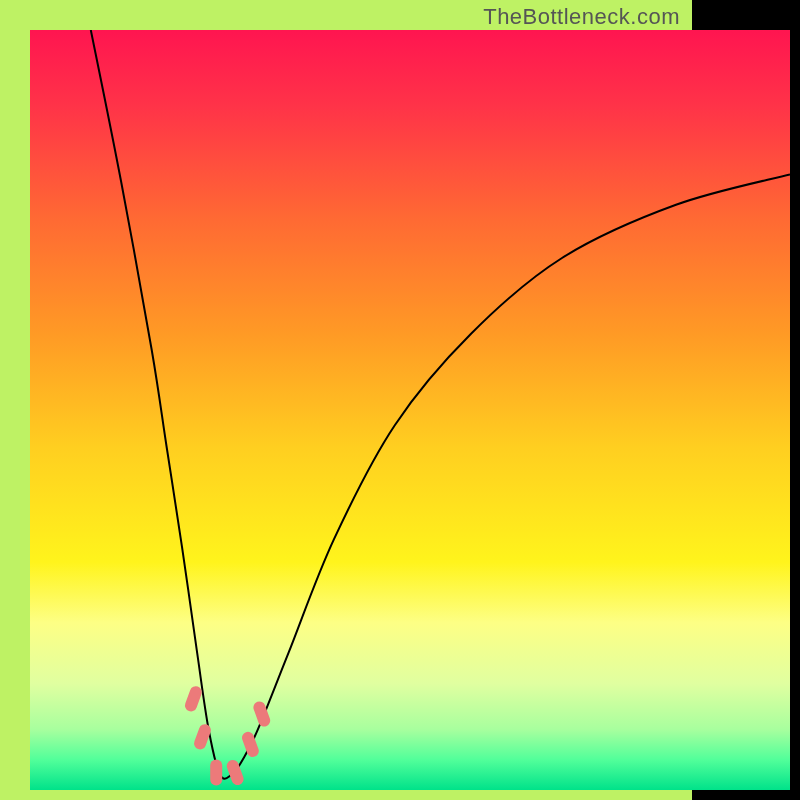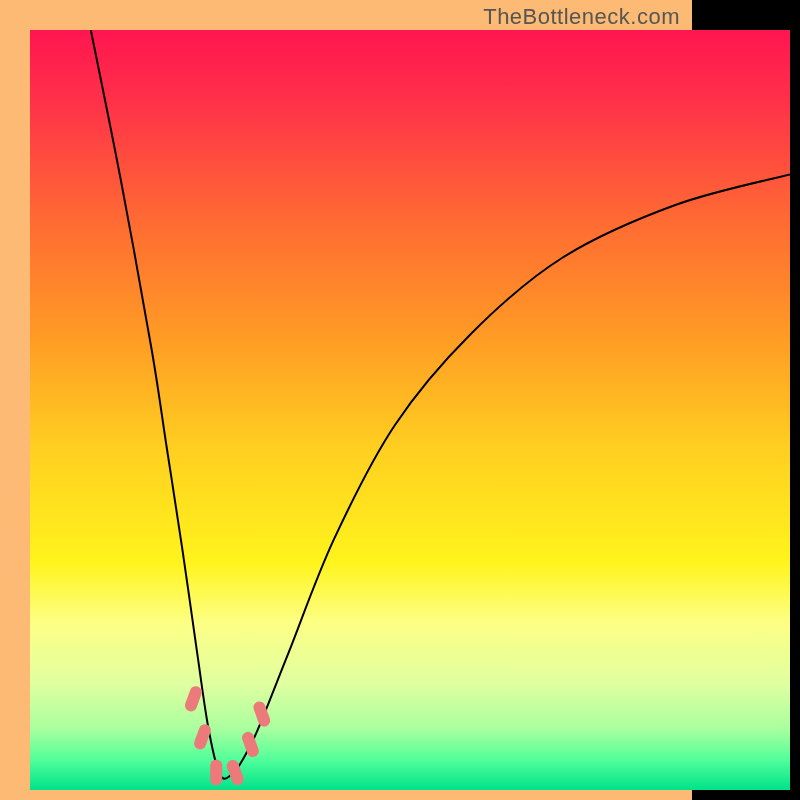--- a/index.html
+++ b/index.html
@@ -8,21 +8,21 @@
     background: #000;
     width: 800px;
     height: 800px;
     overflow: hidden;
     font-family: Arial, Helvetica, sans-serif;
   }
   .outer {
     position: relative;
     width: 692px;
     height: 800px;
-    background: #fdba74;
+    background: #bef264;
   }
   .watermark {
     position: absolute;
     top: 4px;
     right: 12px;
     color: #555;
     font-size: 22px;
     font-weight: 500;
     letter-spacing: 0.5px;
     z-index: 10;

